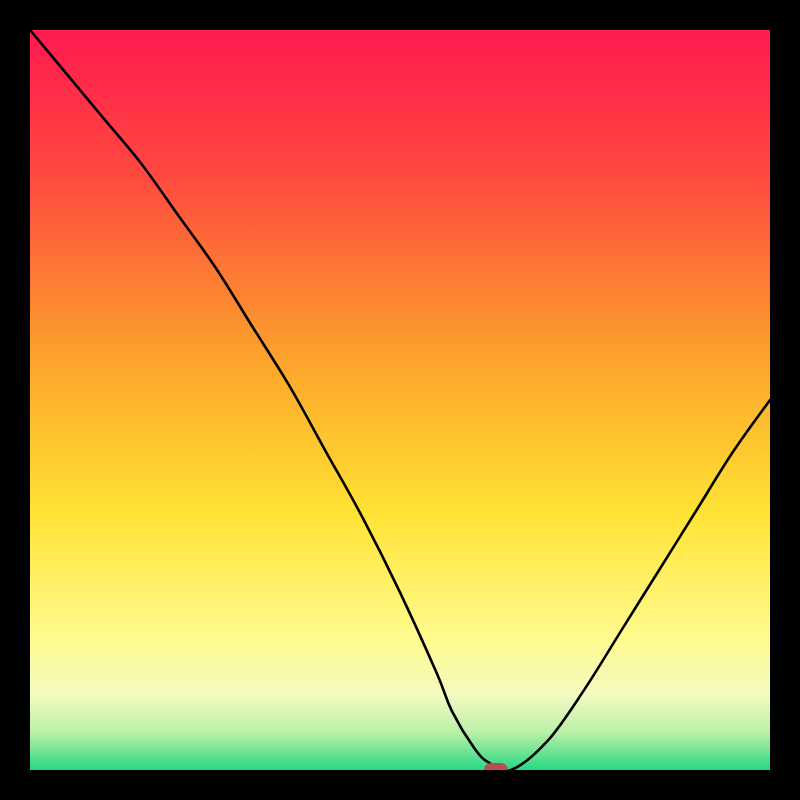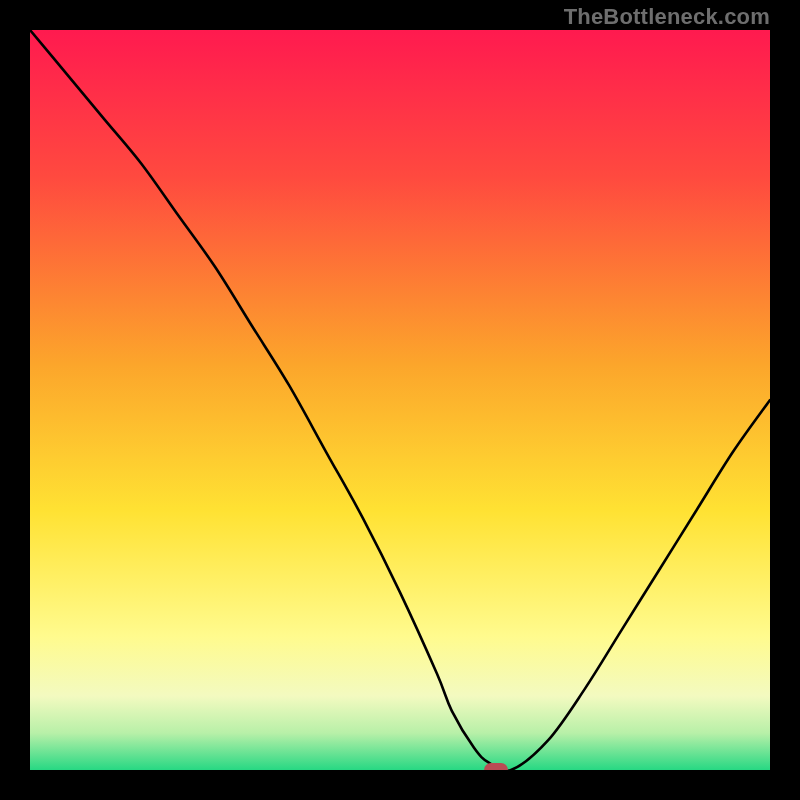--- a/index.html
+++ b/index.html
@@ -50,21 +50,20 @@
     border-radius: 7px;
     background: #b94d54;
     transform: translate(-50%, -50%);
   }
 </style>
 </head>
 <body>
 
 <div class="frame">
 
-  <div class="attribution">TheBottleneck.com</div>
 
   <div class="plot-area">
     <svg class="curve" viewBox="0 0 740 740" preserveAspectRatio="none">
       <defs>
         <linearGradient id="bg-grad" x1="0" y1="0" x2="0" y2="1">
             <stop offset="0%" stop-color="#ff1a4f"></stop>
             <stop offset="20%" stop-color="#ff4a3f"></stop>
             <stop offset="45%" stop-color="#fca52b"></stop>
             <stop offset="65%" stop-color="#ffe233"></stop>
             <stop offset="82%" stop-color="#fffb8e"></stop>

